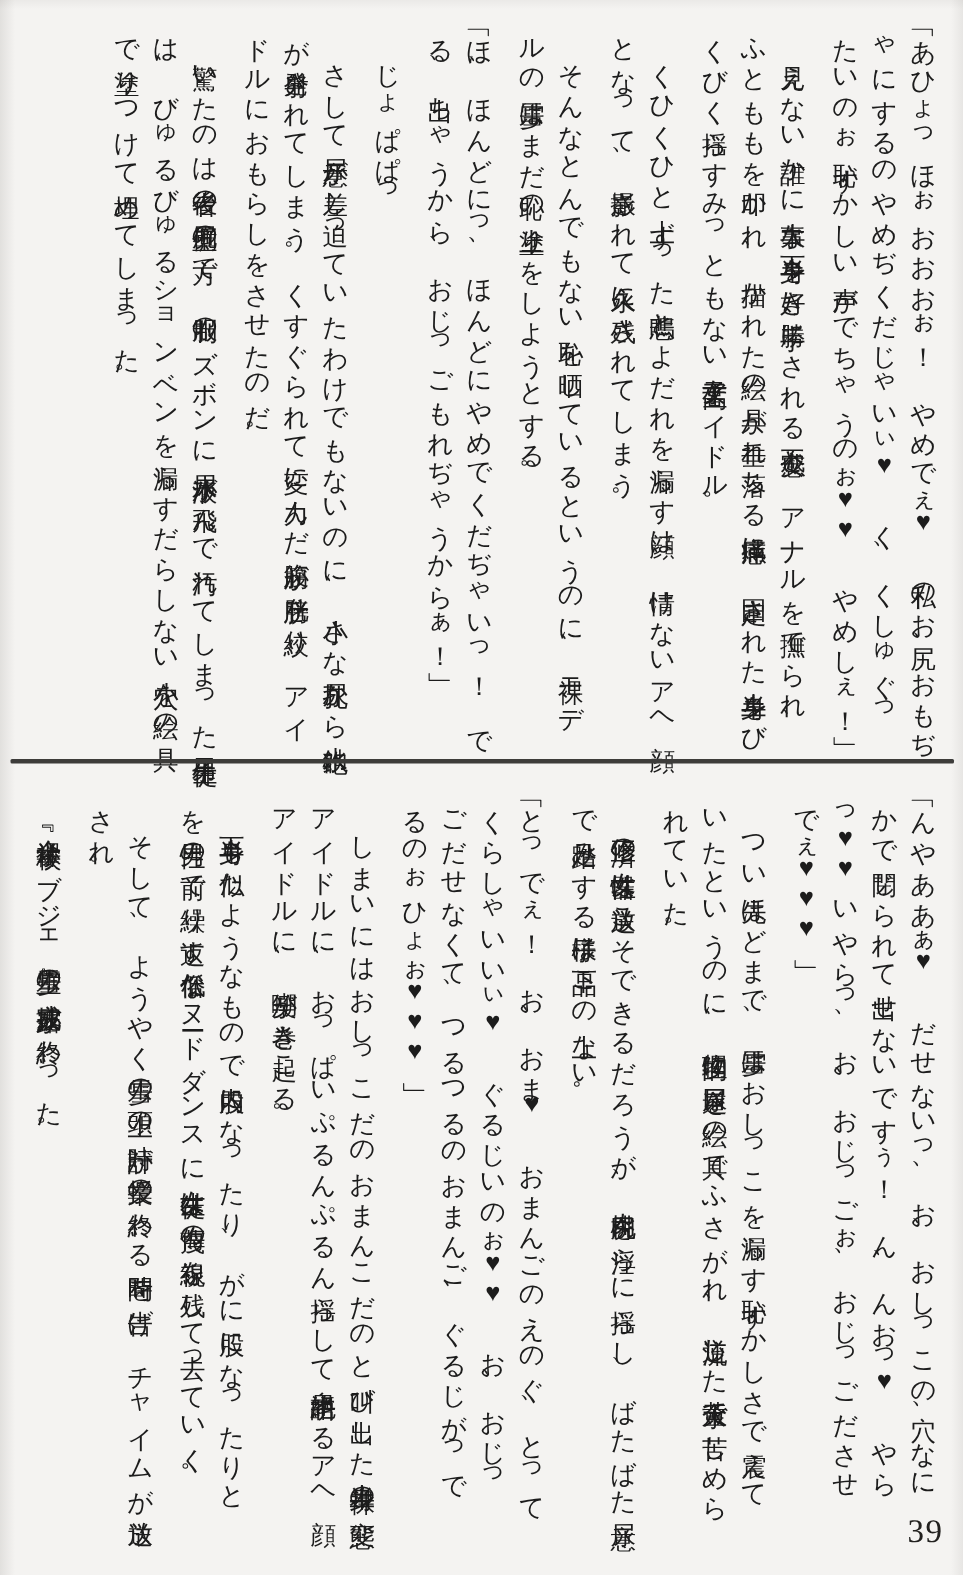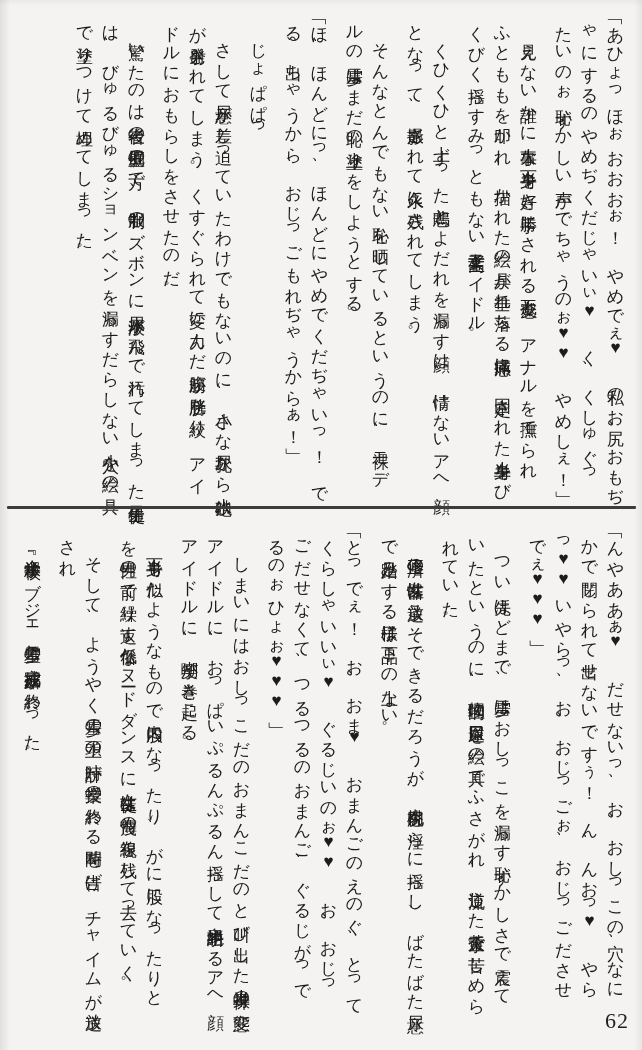--- a/index.html
+++ b/index.html
@@ -77,15 +77,15 @@
     <p>「んやああぁ♥　だせないっ、お、おしっこの穴、なにかで閉じられて出せないですぅ！　ん、んおっ♥　やらっ♥♥いやらっ、お、おじっごぉ、おじっごださせでぇ♥♥♥」</p>
     <p class="indent">つい先ほどまで、雪歩はおしっこを漏らす恥ずかしさで震えていたというのに、物理的に尿道口を絵の具でふさがれ、逆流した黄金水で苦しめられていた。</p>
     <p class="indent">修正済の女性器は放送こそできるだろうが、肉桃尻を淫らに揺らし、ばたばた尿意で足踏みする様子は下品この上ない。</p>
     <p>「とっでぇ！　お、おま♥　おまんごのえのぐ、とってくらしゃいいぃ♥　ぐるじいのぉ♥♥　お、おじっごだせなくて、つるつるのおまんご、ぐるじがっでるのぉひょぉ♥♥♥」</p>
     <p class="indent">しまいにはおしっこだのおまんこだのと叫び出した上半身裸の変態アイドルに、おっぱいぷるんぷるん揺らして卑語絶叫するアヘ顔アイドルに、嘲笑が巻き起こる。</p>
     <p class="indent">下半身も似たようなもので内股になったり、がに股になったりとを男性の前で繰り返す低俗なヌードダンスに女生徒は侮蔑の視線を残して去っていく。</p>
     <p class="indent">そして、ようやく雪歩の頭上の時計が授業の終わる時間を告げ、チャイムが放送され。</p>
     <p class="indent">『全裸学校オブジェ壁雪歩』の完成披露が終わった。</p>
   </div>
 
-  <div class="pagenum">62</div>
+  <div class="pagenum">39</div>
 
 </div>
 
 </body></html>

